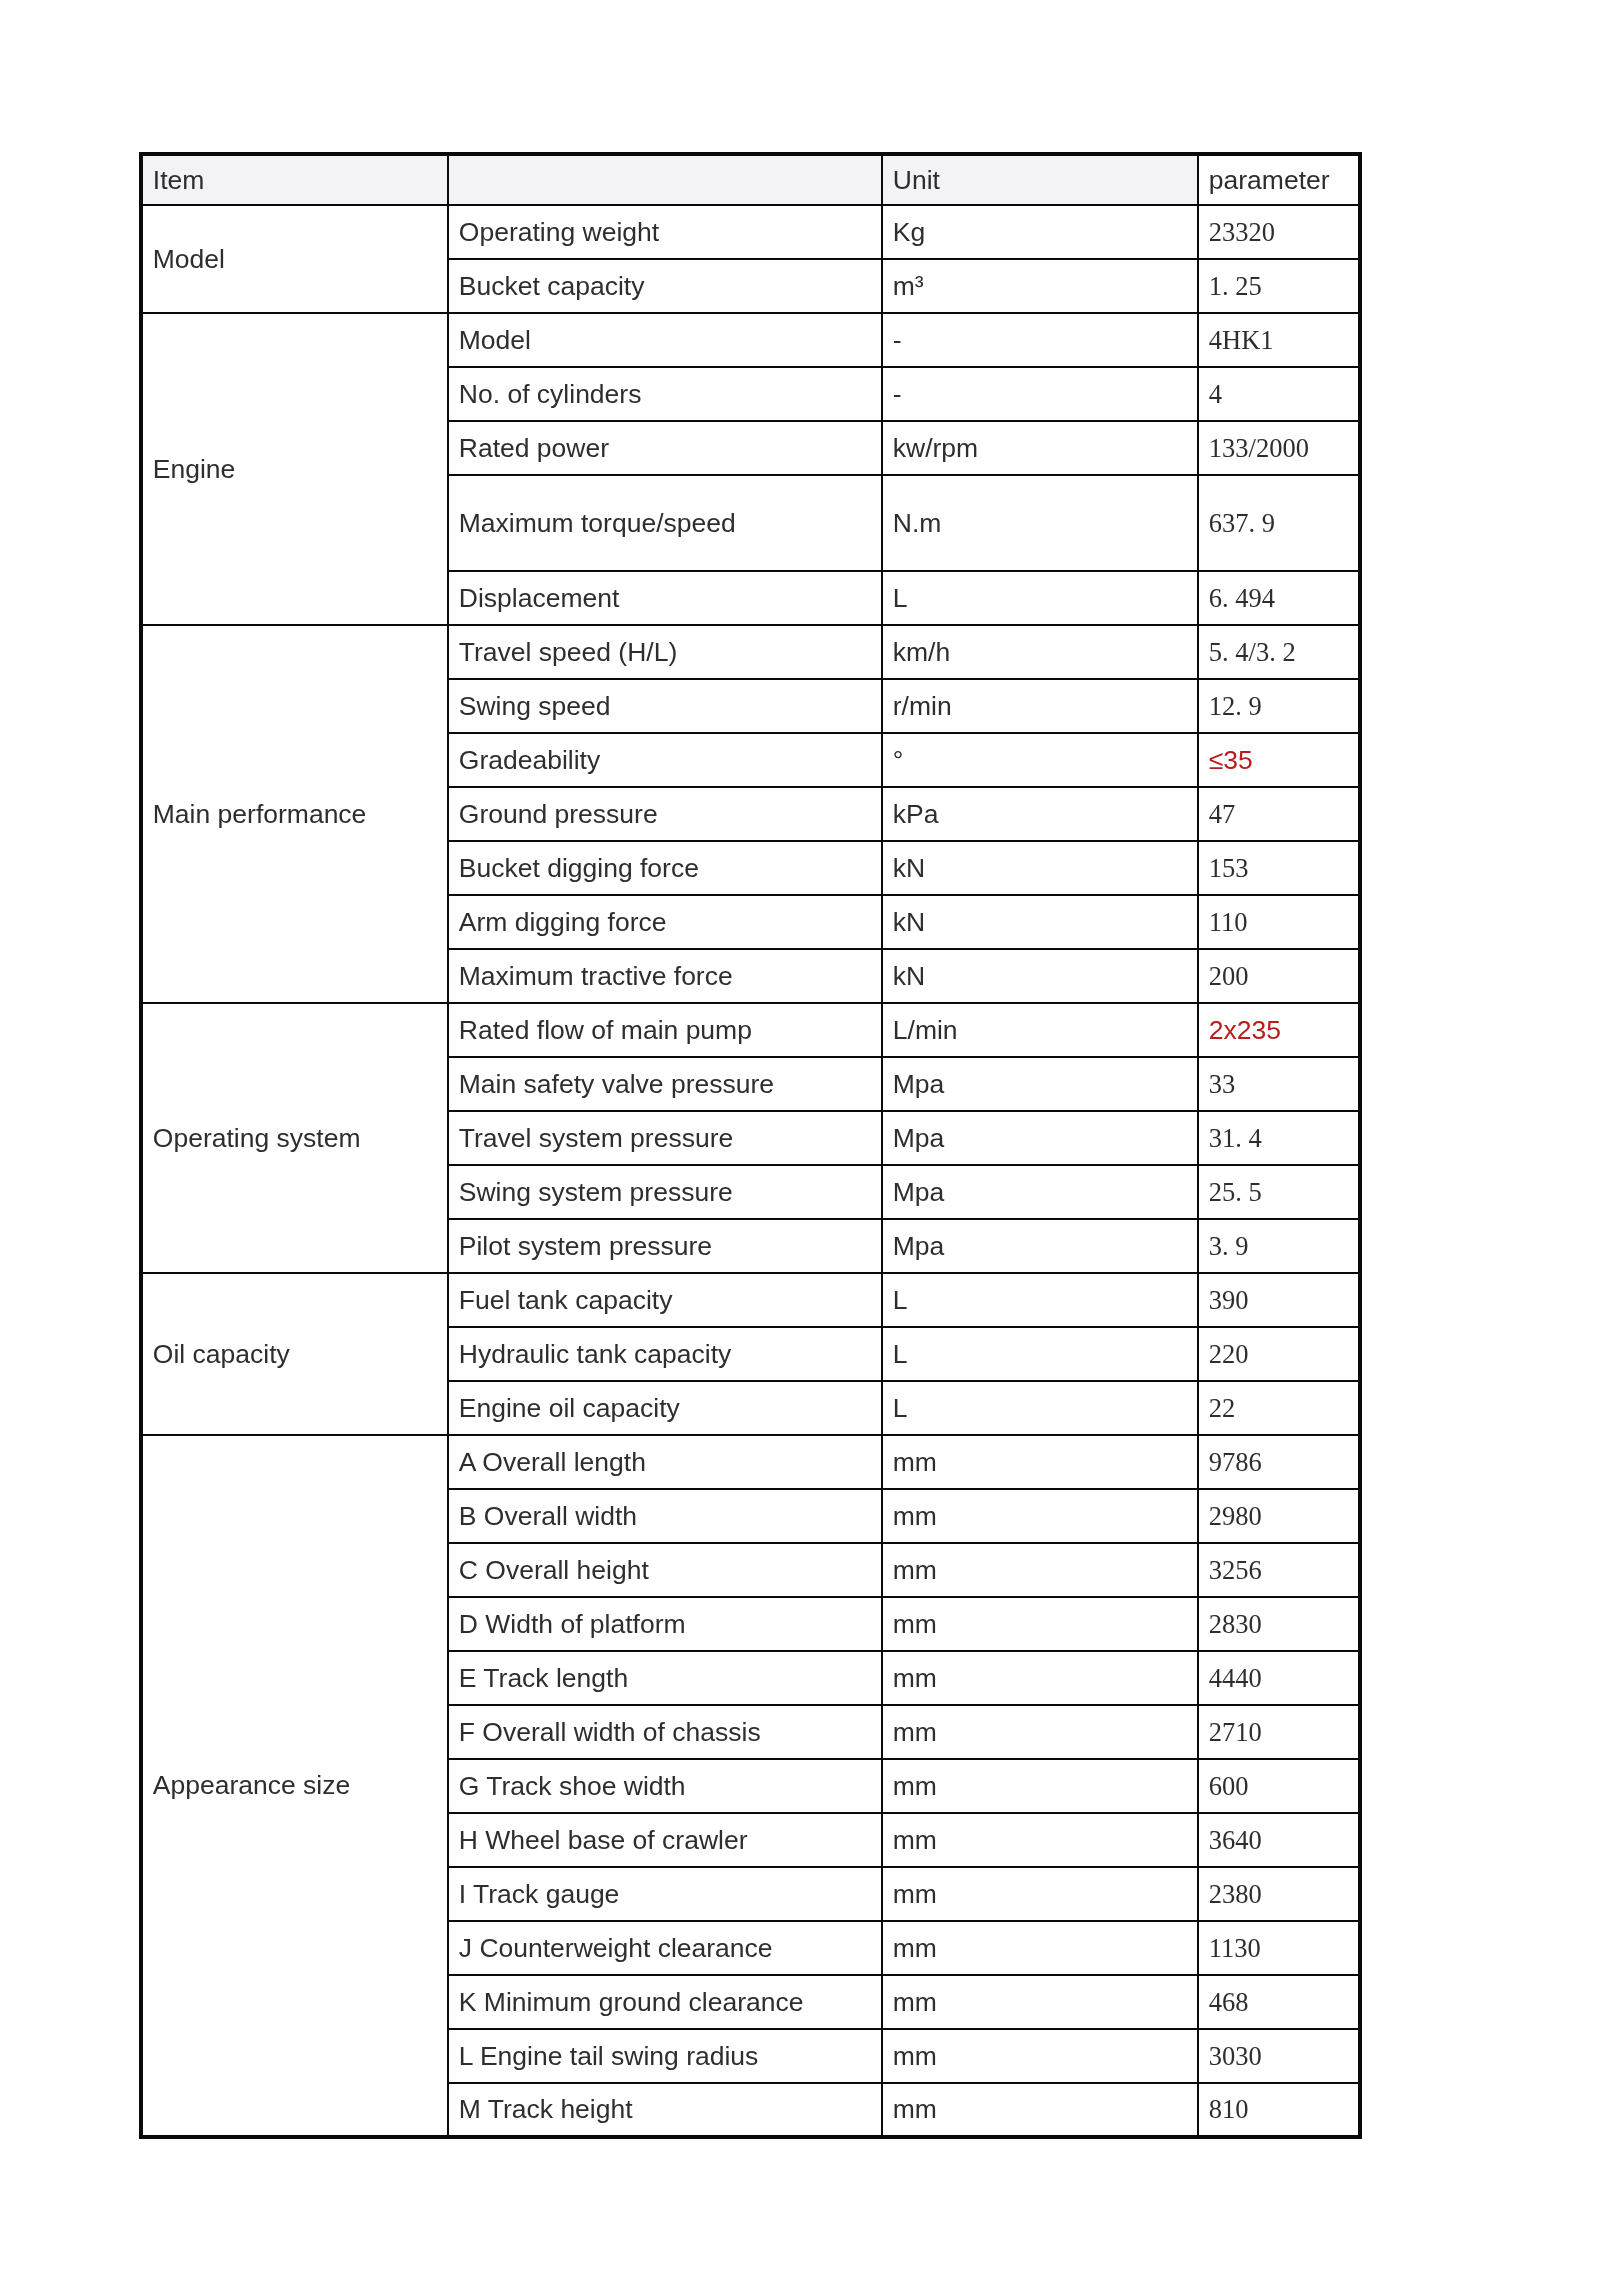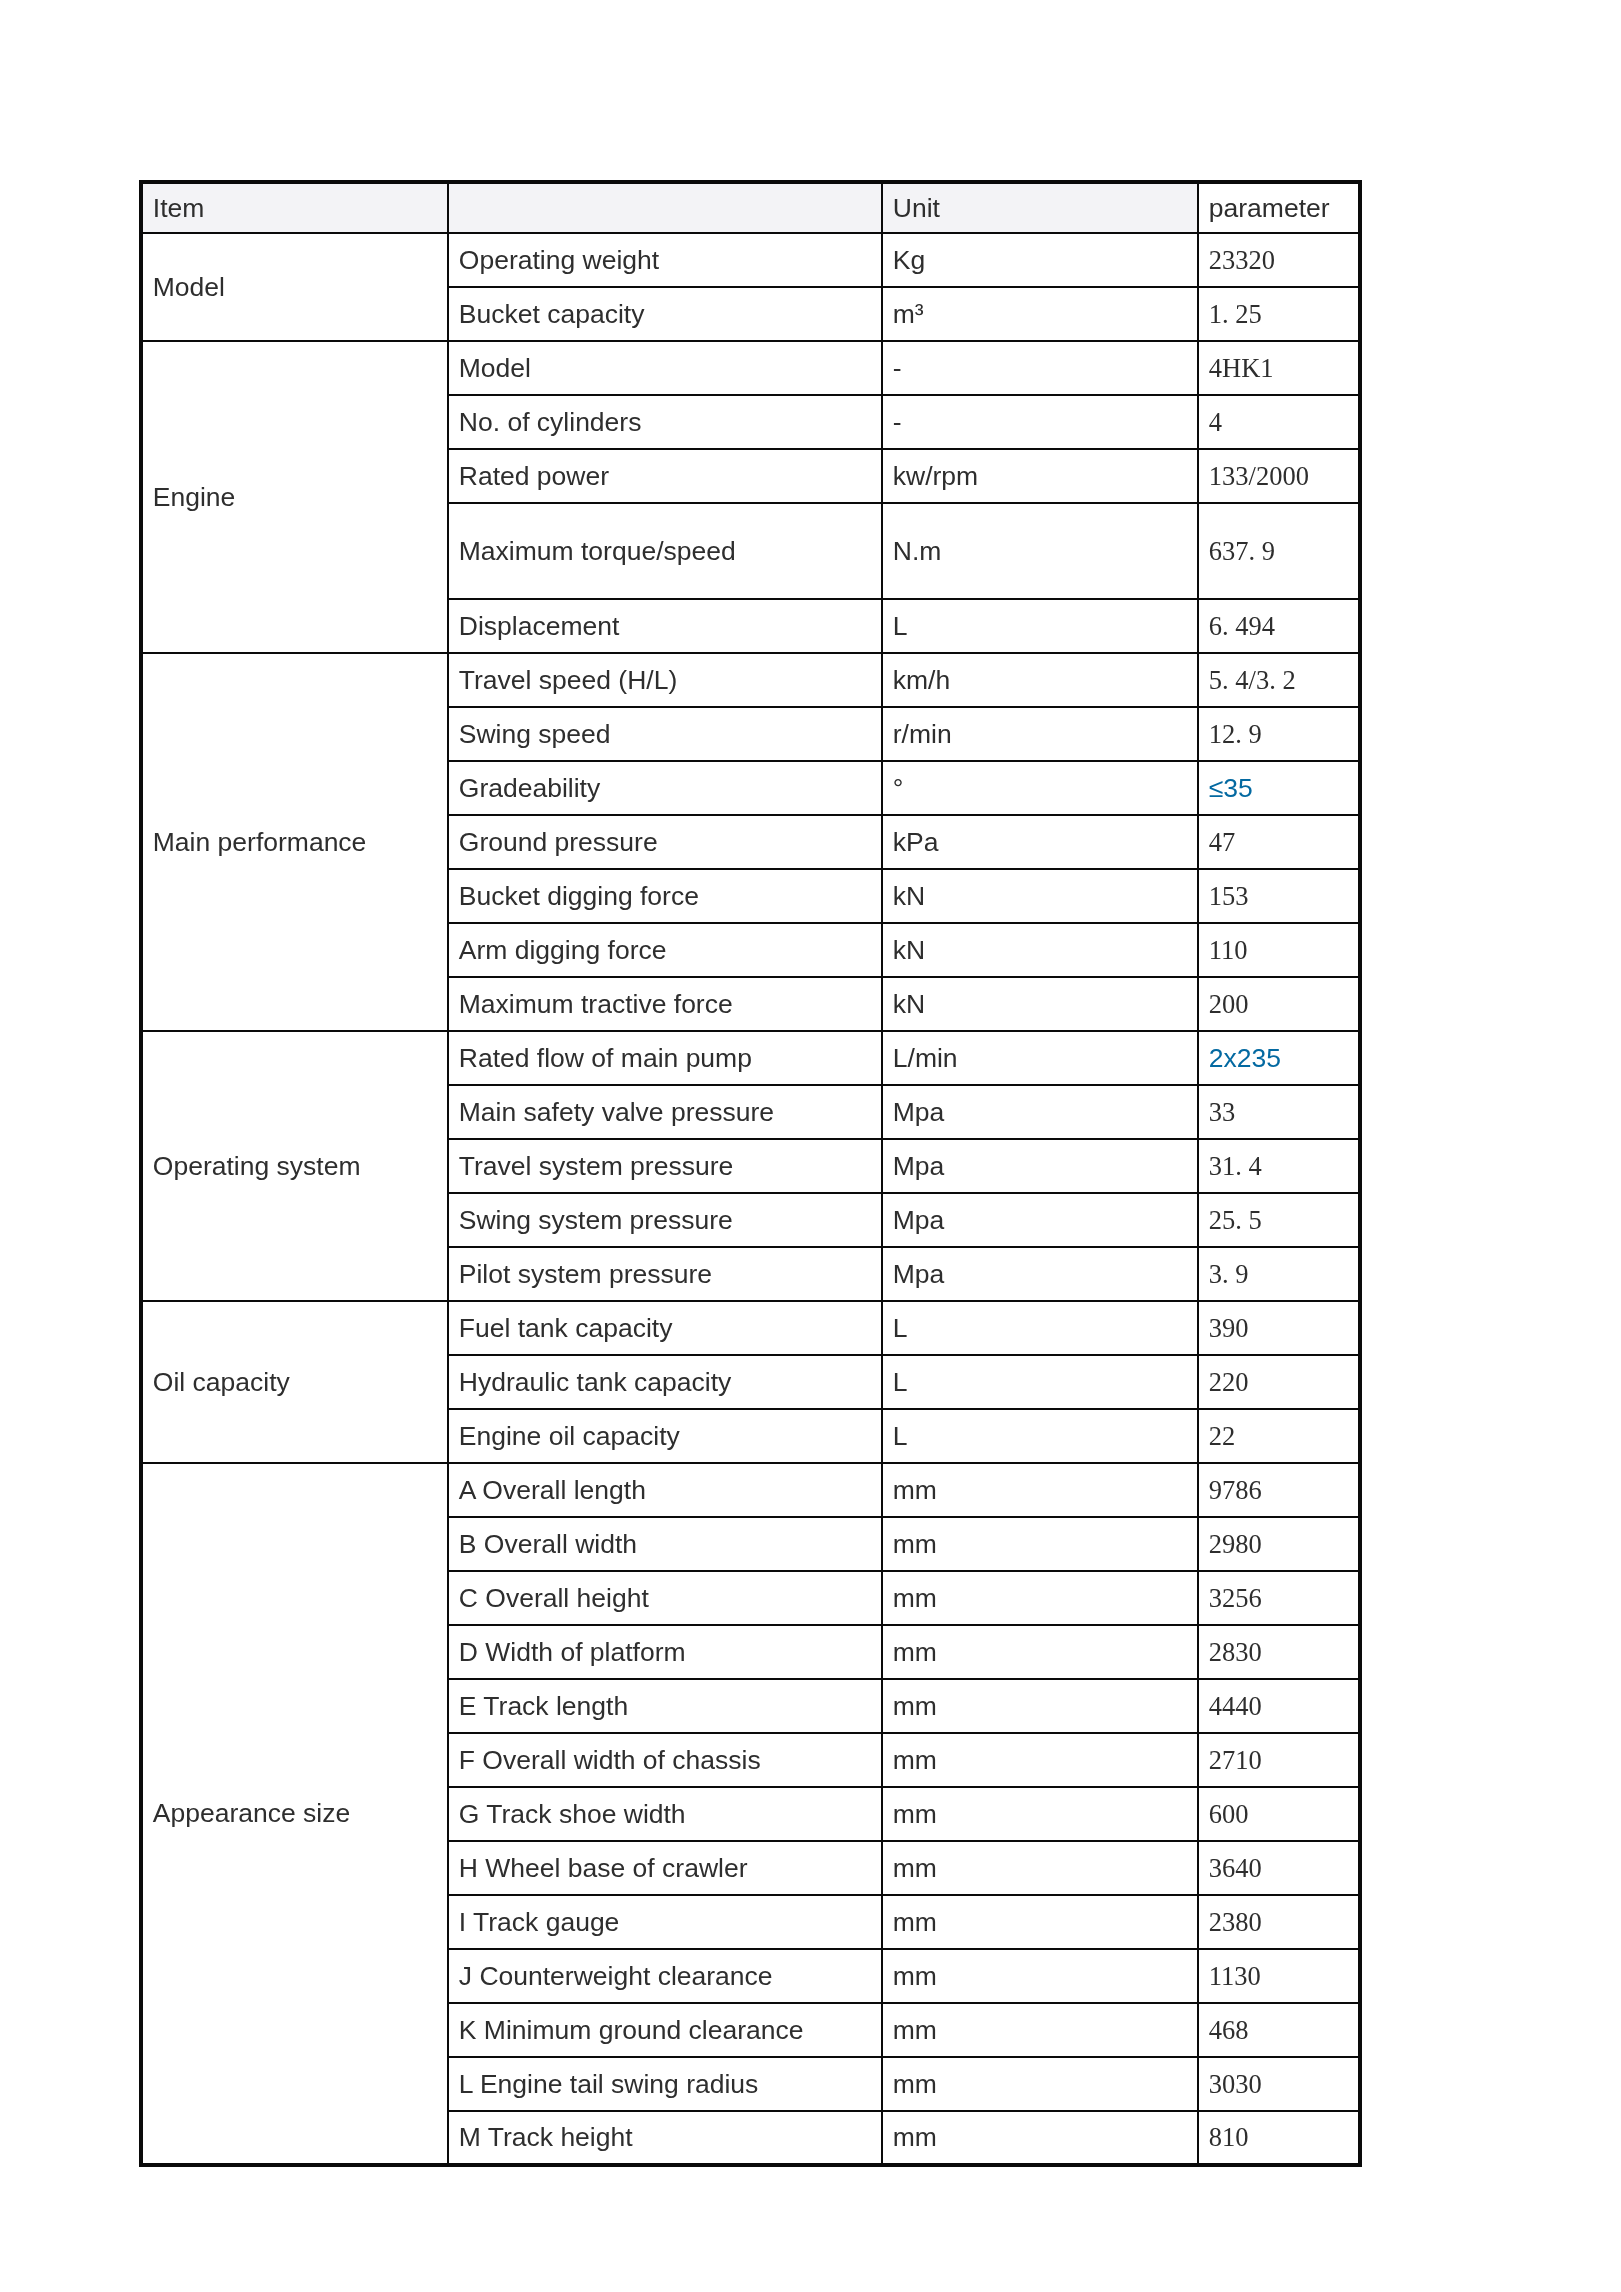--- a/index.html
+++ b/index.html
@@ -8,21 +8,20 @@
     width: 1621px; height: 2293px;
     background: #ffffff;
     position: relative;
     font-family: "Liberation Sans", sans-serif;
   }
   .table-wrap { position: absolute; left: 139px; top: 152px; }
   table.spec {
     border-collapse: collapse;
     table-layout: fixed;
     border: 4.9px solid #0a0a0a;
-    margin-top: 28px;
   }
   table.spec td {
     border: 2.9px solid #0a0a0a;
     background: #ffffff;
     color: #2e2e2e;
     font-size: 26.5px;
     padding: 0 3.9px 0 9.8px;
     vertical-align: middle;
     white-space: nowrap;
     overflow: hidden;
@@ -35,21 +34,21 @@
   td.value {
     font-family: Liberation Serif, serif;
     font-size: 27.4px;
     color: #141414;
     padding-left: 7.8px;
     padding-top: 2.9px;
   }
   td.value.sans {
     font-family: "Liberation Sans", sans-serif;
     font-size: 26.5px;
-    color: #0369a1;
+    color: #b91c1c;
     padding-top: 0;
   }
   td.param-hd {
     font-family: Liberation Sans, sans-serif;
     font-size: 27.4px;
     color: #141414;
     padding-left: 7.8px;
     padding-top: 2.9px;
     background: #ffffff;
   }

